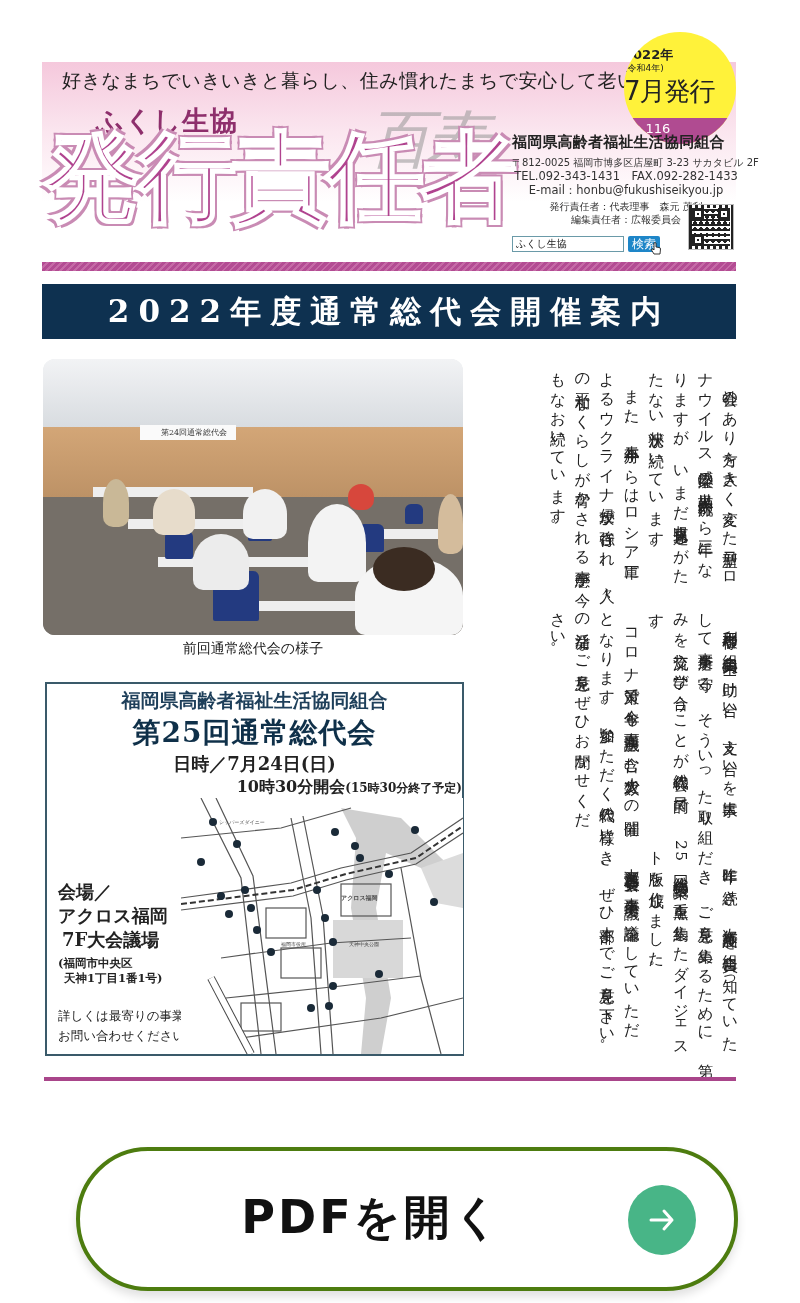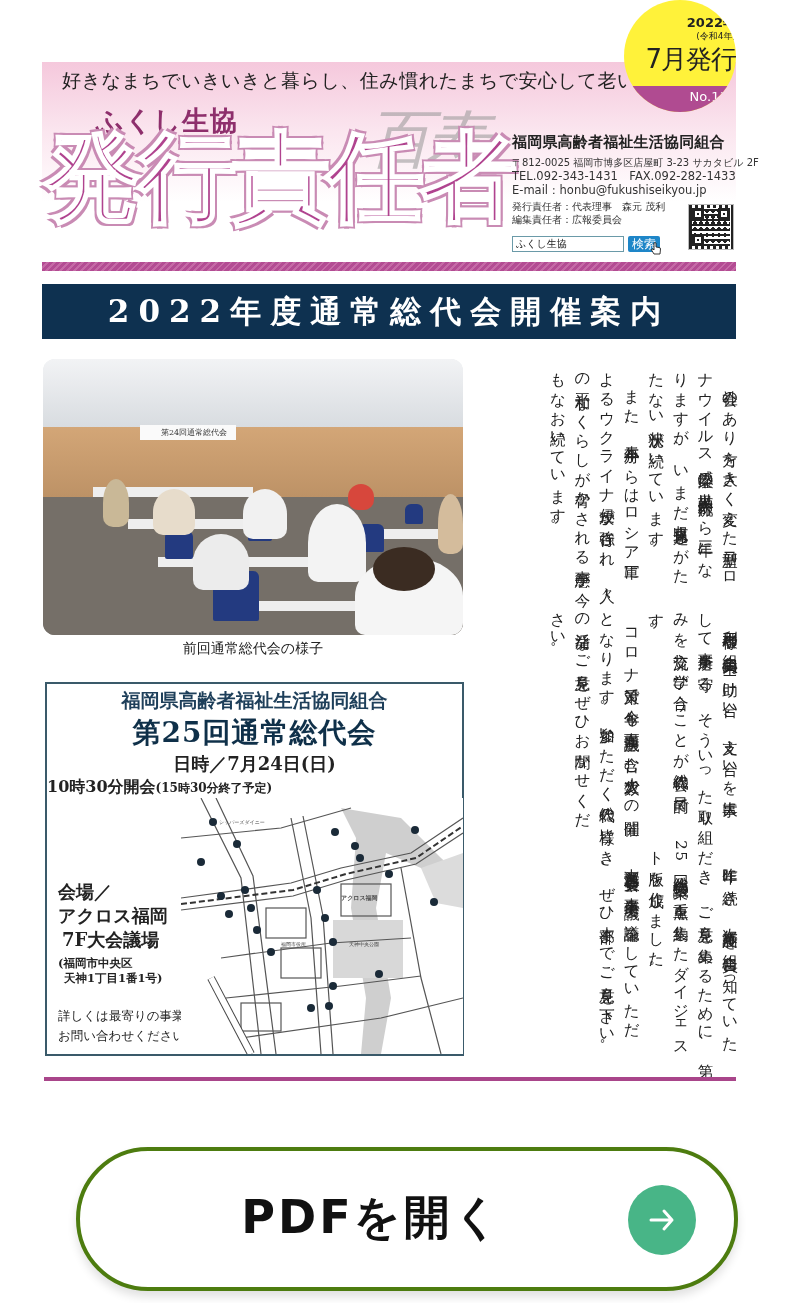--- a/index.html
+++ b/index.html
@@ -9,22 +9,22 @@
   
   .masthead {
     position: absolute; left: 42px; top: 62px; width: 694px; height: 200px;
     background: linear-gradient(180deg, #f5c8dc 0%, #fbe6ef 35%, #ffffff 70%, #ffffff 100%);
   }
   .slogan {
     position: absolute; left: 62px; top: 68px; font-size: 19px; letter-spacing: 0.5px;
     color: #222; font-family: "DejaVu Sans", sans-serif; white-space: nowrap;
   }
   .issue-badge {
-    position: absolute; left: 624px; top: 0; width: 112px; height: 112px; border-radius: 50%;
-    overflow: hidden; background: #fff23a; text-align: right;
+    position: absolute; left: 624px; top: 32px; width: 112px; height: 112px; border-radius: 50%;
+    overflow: hidden; background: #fff23a; text-align: left;
   }
   .issue-badge .year { position: absolute; left: 0; right: 0; top: 14px; font-size: 13px; font-weight: bold; color: #222; }
   .issue-badge .era { position: absolute; left: 0; right: 0; top: 30px; font-size: 9px; color: #222; }
   .issue-badge .month { position: absolute; left: 0; right: 0; top: 42px; font-size: 26px; color: #222; letter-spacing: -1px; }
   .issue-badge .no-band {
     position: absolute; left: 0; right: 0; top: 86px; height: 26px; background: #b04b91;
     color: #fff; font-size: 13px; line-height: 22px;
   }
   .brand-small {
     position: absolute; left: 96px; top: 103px; font-size: 27px; font-weight: bold;
@@ -36,21 +36,21 @@
     -webkit-text-stroke: 2px #ffffff;
     text-shadow: 0 0 0 #b0438f, 3px 3px 0 #c98bb4, -3px -3px 0 #c98bb4, 3px -3px 0 #c98bb4, -3px 3px 0 #c98bb4;
     font-family: "DejaVu Sans", sans-serif;
   }
   .kanji-mark {
     position: absolute; left: 368px; top: 96px; font-size: 64px; color: rgba(150,150,150,0.55);
     font-family: "DejaVu Serif", serif; font-style: italic; letter-spacing: -6px;
   }
   .org-block { position: absolute; left: 512px; top: 133px; width: 228px; }
   .org-name { font-size: 15px; font-weight: bold; color: #222; white-space: nowrap; letter-spacing: 0.2px; }
-  .org-line { font-size: 10px; color: #333; white-space: nowrap; line-height: 13px; }
+  .org-line { font-size: 10px; color: #333; white-space: nowrap; line-height: 13px; text-align: center; }
   .org-line.big { font-size: 11.5px; line-height: 14px; }
   .org-meta { margin-top: 3px; }
   .qr {
     position: absolute; left: 688px; top: 204px; width: 46px; height: 46px; border: 1px solid #bbb;
     background:
       linear-gradient(90deg, transparent 0 50%, transparent 50%),
       repeating-linear-gradient(90deg, #222 0 3px, #fff 3px 6px),
       #fff;
     padding: 3px;
   }
@@ -115,21 +115,21 @@
   }
   .event-title {
     position: absolute; left: 0; right: 0; top: 30px; text-align: center; font-size: 28px; font-weight: bold;
     color: #0f3049; font-family: "DejaVu Serif", serif; letter-spacing: 1px;
   }
   .event-date {
     position: absolute; left: 0; right: 0; top: 68px; text-align: center; font-size: 18px; font-weight: bold;
     color: #222; font-family: "DejaVu Serif", serif;
   }
   .event-time {
-    position: absolute; left: 0; right: 0; top: 93px; text-align: left; font-size: 16px; font-weight: bold;
+    position: absolute; left: 0; right: 0; top: 93px; text-align: right; font-size: 16px; font-weight: bold;
     color: #222; font-family: "DejaVu Serif", serif;
   }
   .event-time small { font-size: 12px; }
   .venue-label {
     position: absolute; left: 11px; top: 196px; font-size: 18px; font-weight: bold; color: #222;
     font-family: "DejaVu Serif", serif; line-height: 24px;
   }
   .venue-addr {
     position: absolute; left: 11px; top: 272px; font-size: 11.5px; font-weight: bold; color: #222;
     font-family: "DejaVu Serif", serif; line-height: 15px;

